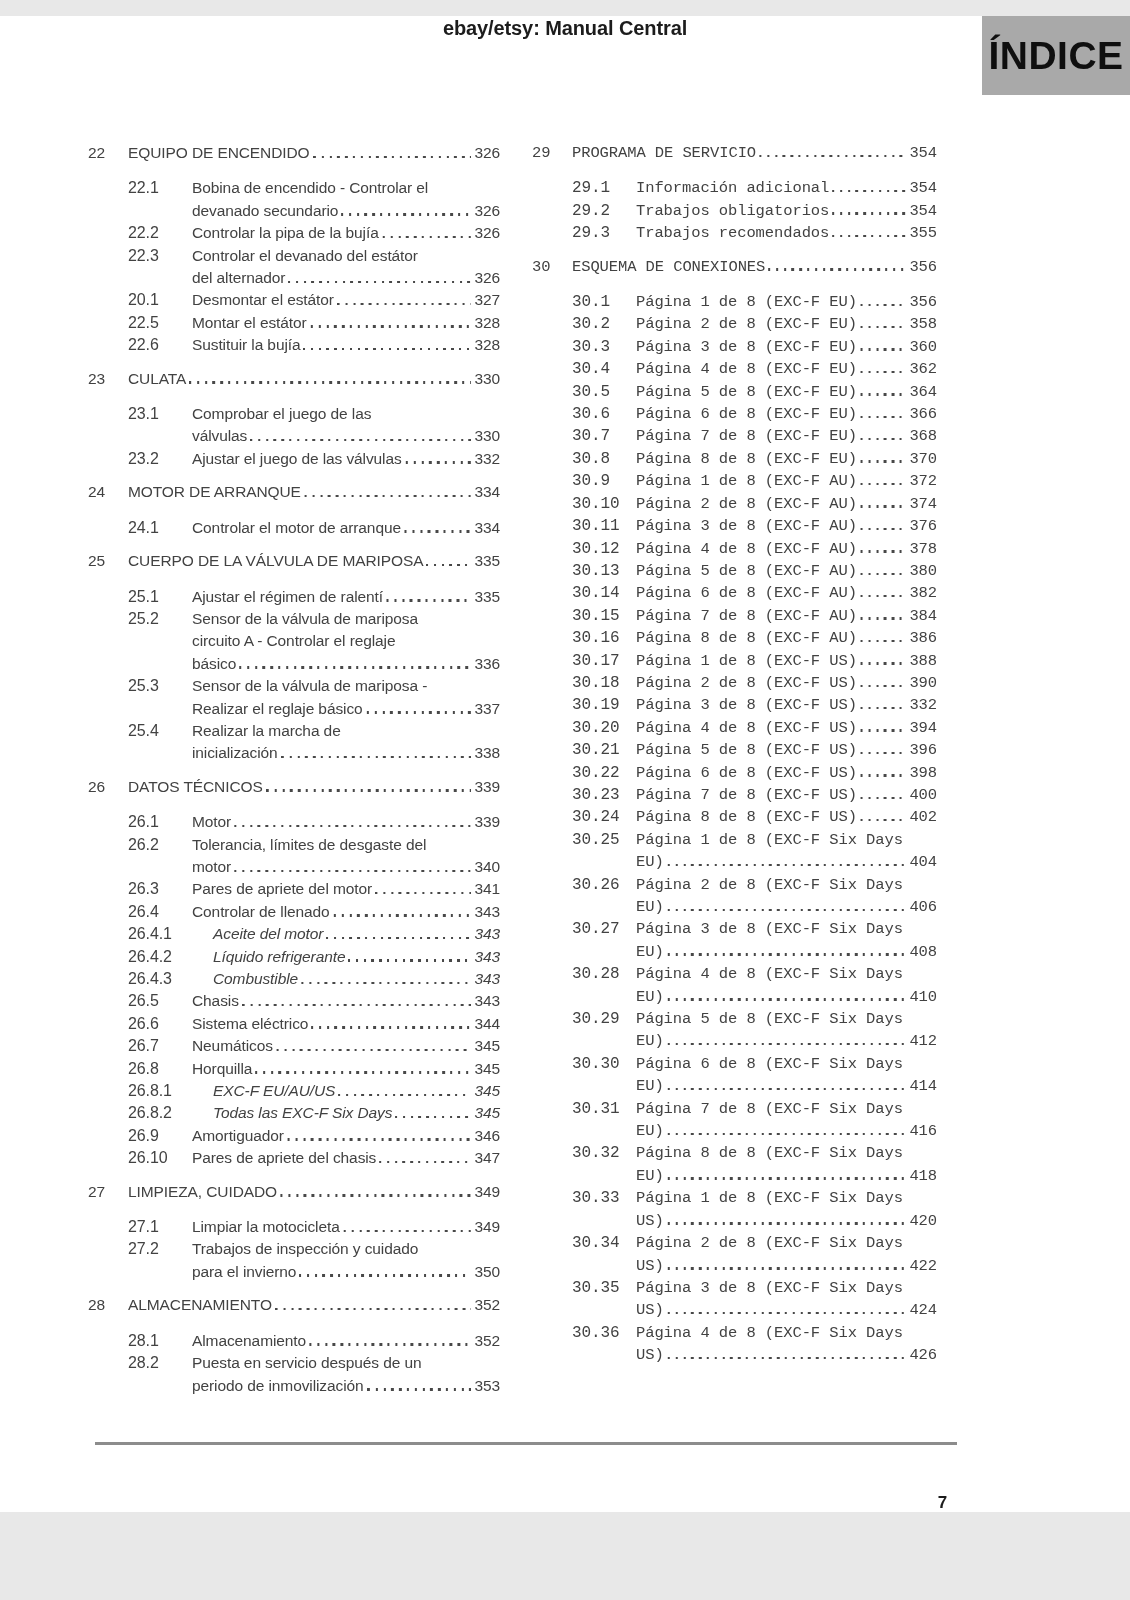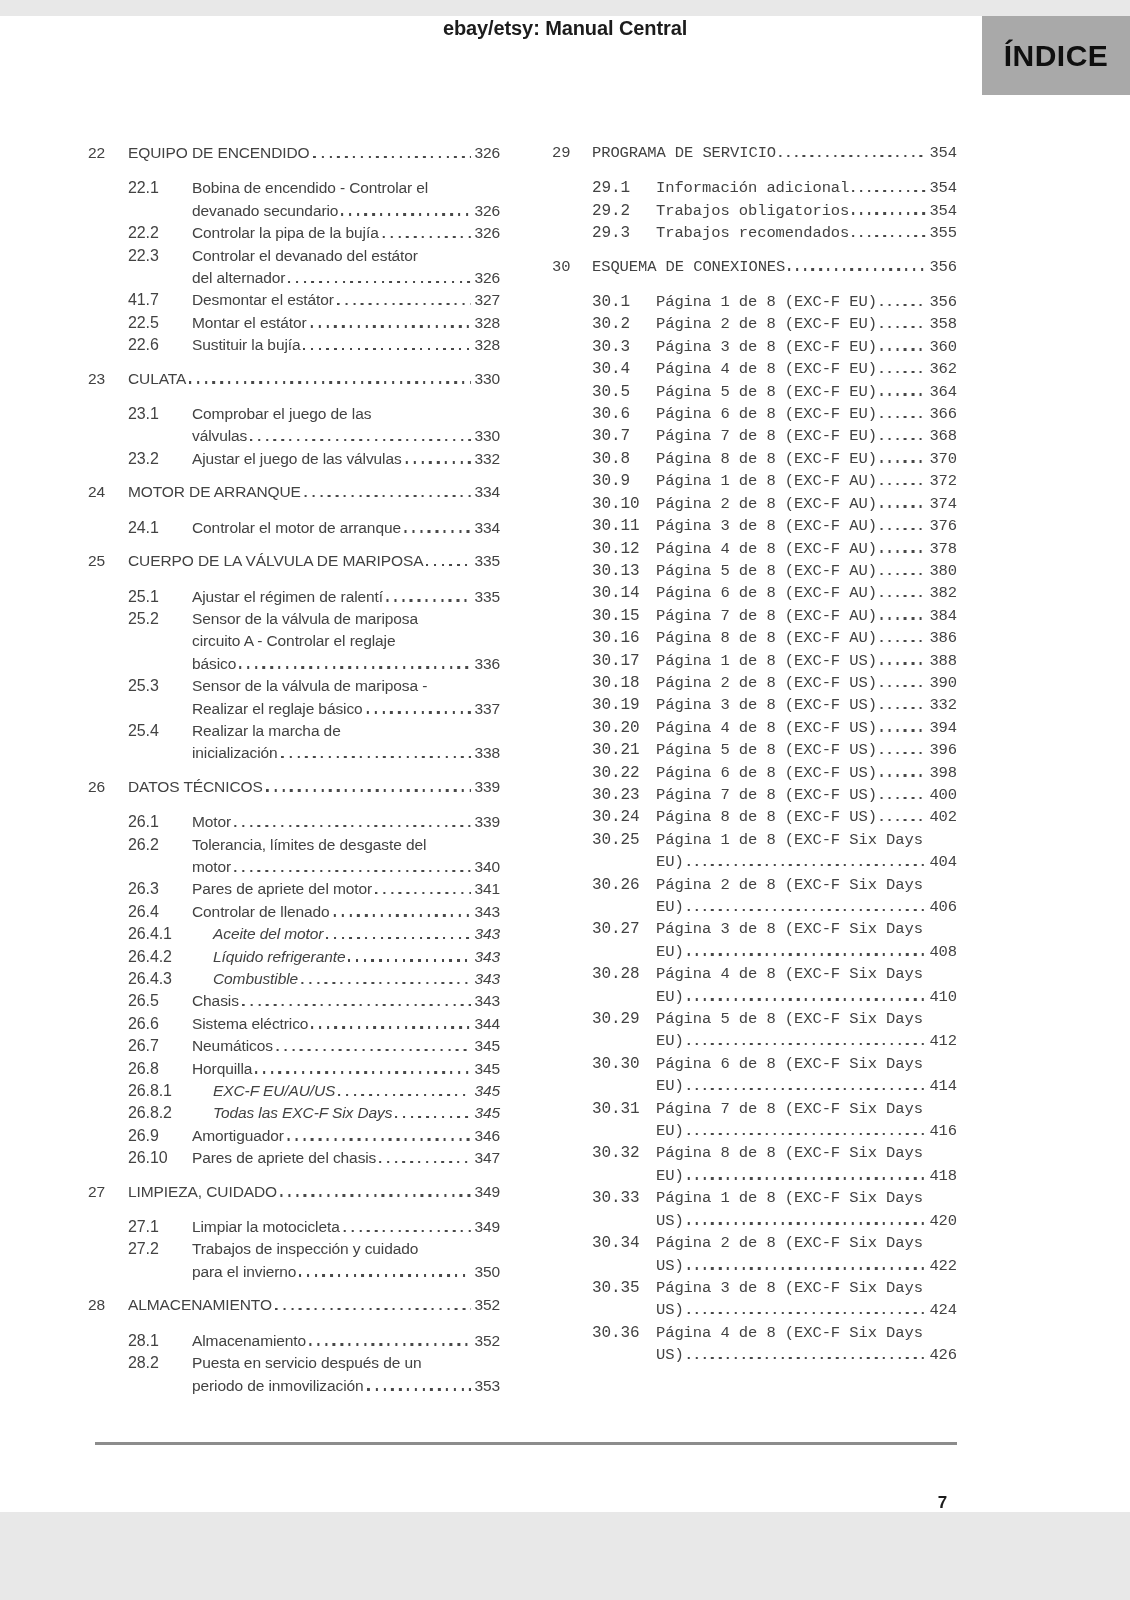--- a/index.html
+++ b/index.html
@@ -12,25 +12,25 @@
   
   .doc-header {
     position:absolute; top:1px; left:565px; transform:translateX(-50%);
     font-size:20px; font-weight:700; color:#1c1c1c; white-space:nowrap;
   }
   .index-tab {
     position:absolute; top:0; left:982px; width:148px; height:79px;
     background:#a9a9a9; display:flex; align-items:center; justify-content:center;
   }
   .index-tab span {
-    font-size:30px; font-weight:800; color:#0f0f0f; letter-spacing:0.5px;
+    font-size:39px; font-weight:800; color:#0f0f0f; letter-spacing:0.5px;
     font-stretch:condensed;
   }
   
-  .toc { position:absolute; top:126px; left:88px; width:849px; display:flex; gap:52px; }
+  .toc { position:absolute; top:126px; left:88px; width:849px; display:flex; gap:32px; }
   .col { flex:none; }
   .col-left  { width:412px; }
   .col-right { width:405px;font-family:Liberation Mono, monospace; }
 
   .section { margin-bottom:11px; }
   .row { display:flex; align-items:baseline; line-height:22.4px; font-size:15.5px; }
   .row.head { margin-bottom:13px; }
   .row.head .num { flex:none; width:40px; }
   .row .txt { white-space:pre-wrap; }
   .entry { display:flex; align-items:baseline; padding-left:40px; }
@@ -102,21 +102,21 @@
                 <span class="txt">Controlar el devanado del estátor</span>
               </div>
               <div class="row">
                 <span class="txt">del alternador</span>
                 <span class="leader"></span>
                 <span class="pg">326</span>
               </div>
             </div>
           </div>
           <div class="entry">
-            <span class="num">41.7</span>
+            <span class="num">20.1</span>
             <div class="body">
               <div class="row">
                 <span class="txt">Desmontar el estátor</span>
                 <span class="leader"></span>
                 <span class="pg">327</span>
               </div>
             </div>
           </div>
           <div class="entry">
             <span class="num">22.5</span>

